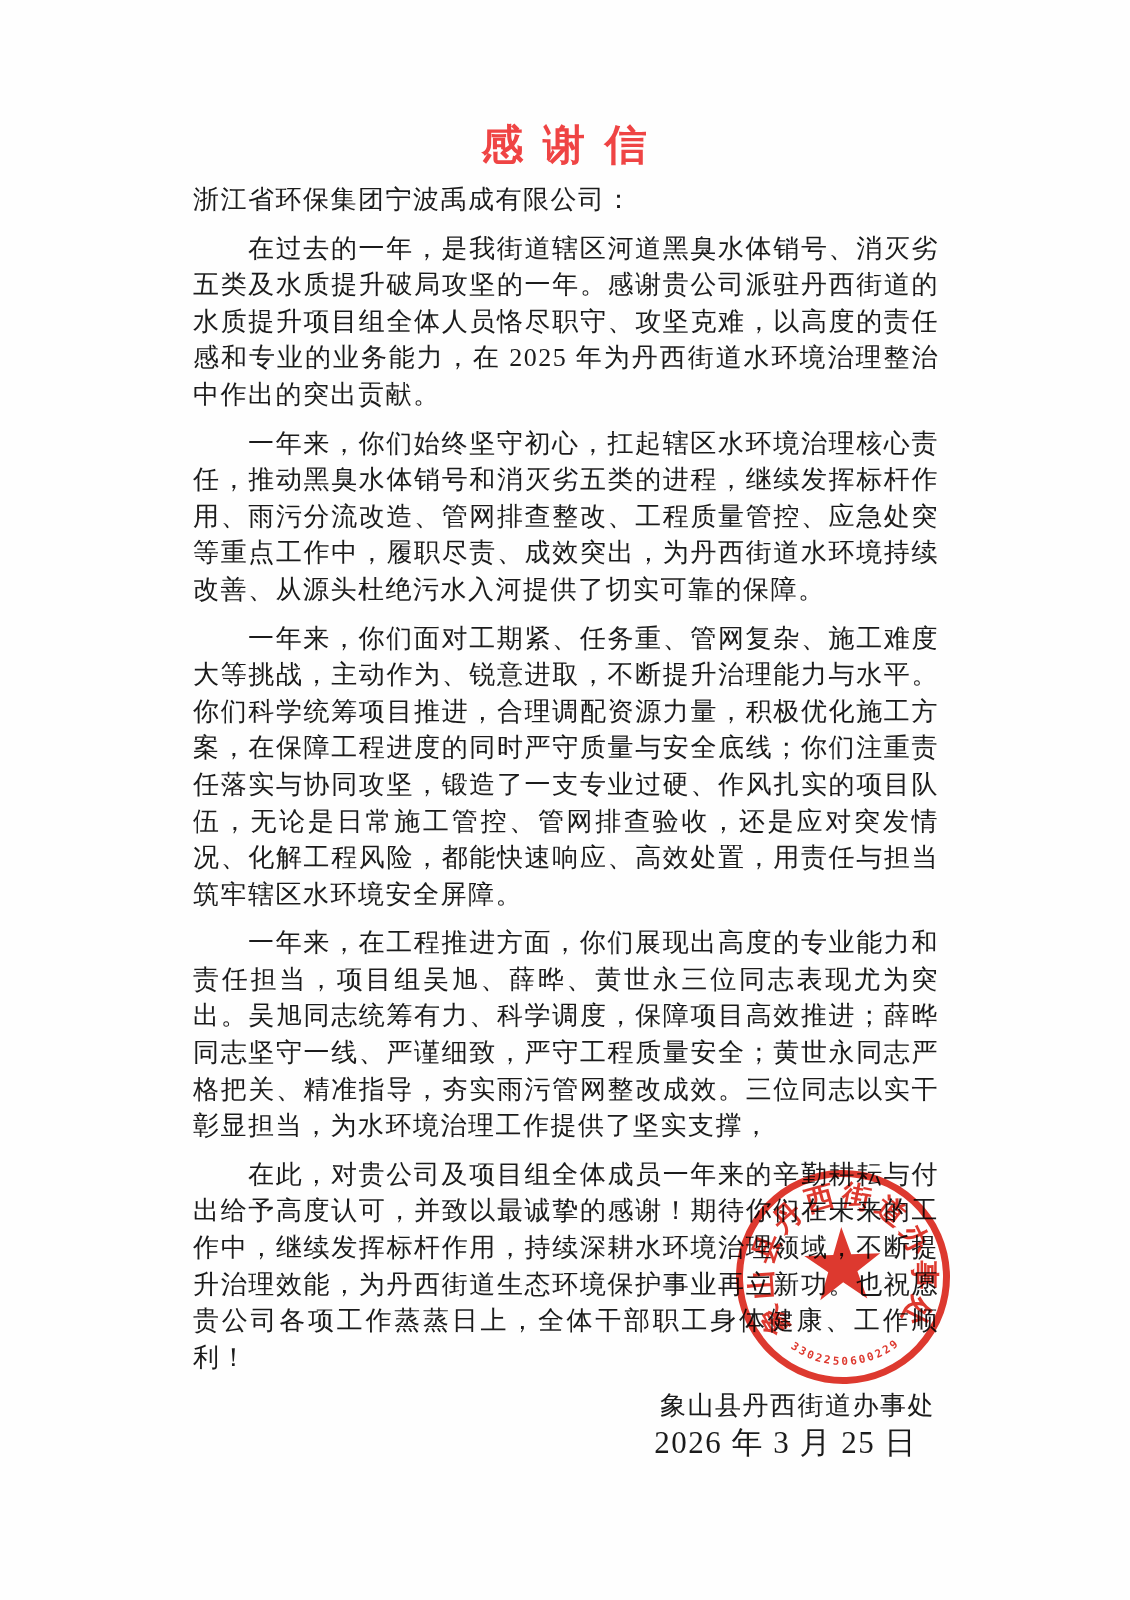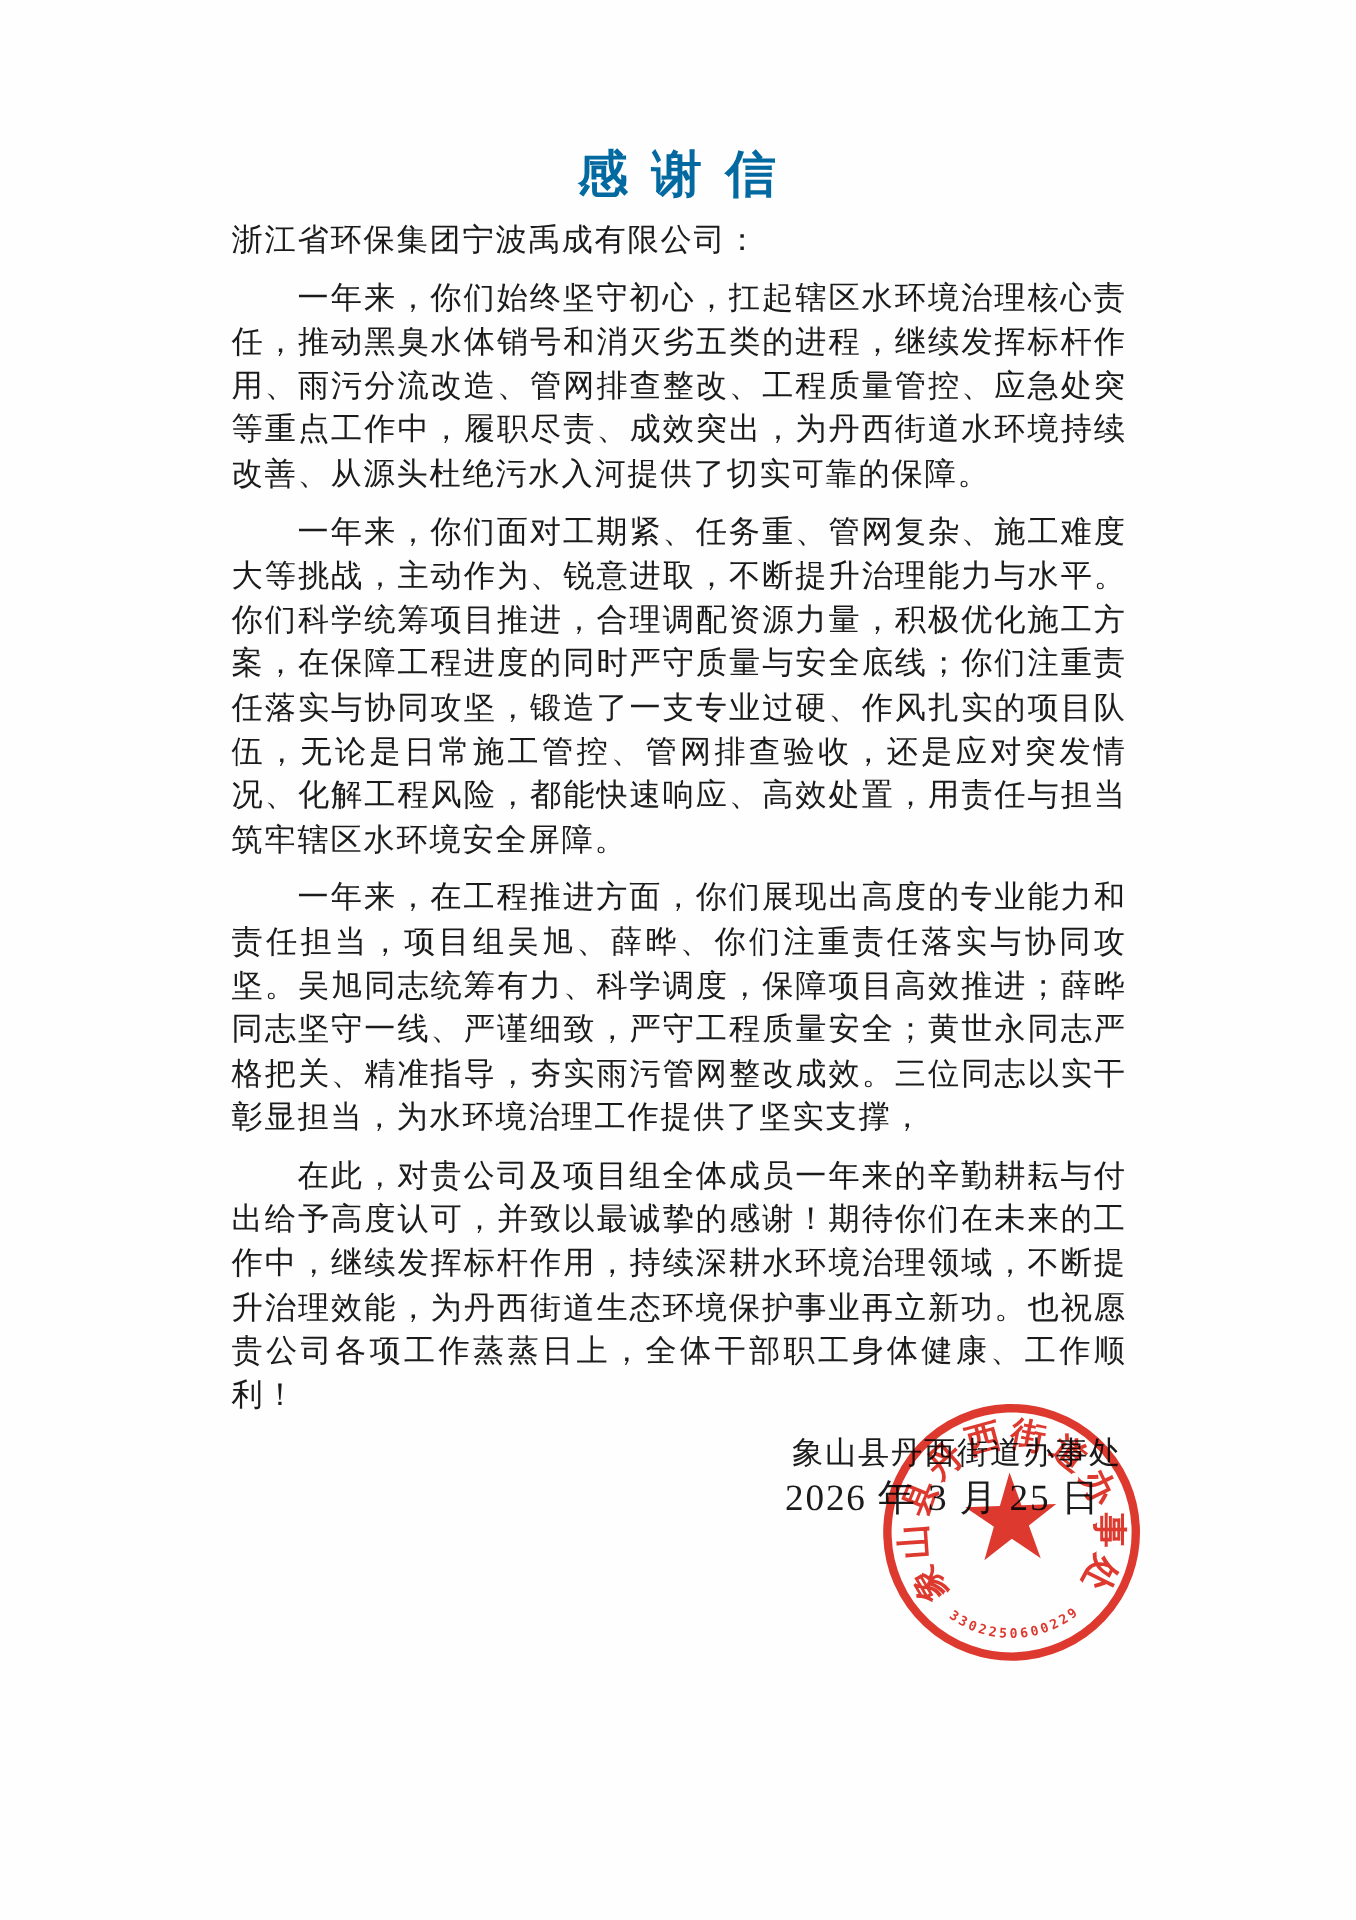--- a/index.html
+++ b/index.html
@@ -23,21 +23,21 @@
     width: 770px;
   }
   .title {
     margin: 0 0 12px 0;
     font-family: "Liberation Sans", "DejaVu Sans", sans-serif;
     font-weight: bold;
     font-size: 42px;
     line-height: 50px;
     letter-spacing: 4px;
     text-align: center;
-    color: #0369a1;
+    color: #ef4444;
   }
   .body-text p {
     margin: 12px;
     font-size: 26px;
     line-height: 36.6px;
     letter-spacing: 1.5px;
     text-align: justify;
     text-justify: inter-character;
   }
   .salutation { text-indent: 0; }
@@ -81,23 +81,24 @@
 </head>
 <body>
 
 <div class="page">
 
   <div class="letter">
     <h1 class="title">感  谢  信</h1>
 
     <div class="body-text">
       <p class="salutation">浙江省环保集团宁波禹成有限公司：</p>
+      <p class="para">在过去的一年，是我街道辖区河道黑臭水体销号、消灭劣五类及水质提升破局攻坚的一年。感谢贵公司派驻丹西街道的水质提升项目组全体人员恪尽职守、攻坚克难，以高度的责任感和专业的业务能力，在 2025 年为丹西街道水环境治理整治中作出的突出贡献。</p>
       <p class="para">一年来，你们始终坚守初心，扛起辖区水环境治理核心责任，推动黑臭水体销号和消灭劣五类的进程，继续发挥标杆作用、雨污分流改造、管网排查整改、工程质量管控、应急处突等重点工作中，履职尽责、成效突出，为丹西街道水环境持续改善、从源头杜绝污水入河提供了切实可靠的保障。</p>
       <p class="para">一年来，你们面对工期紧、任务重、管网复杂、施工难度大等挑战，主动作为、锐意进取，不断提升治理能力与水平。你们科学统筹项目推进，合理调配资源力量，积极优化施工方案，在保障工程进度的同时严守质量与安全底线；你们注重责任落实与协同攻坚，锻造了一支专业过硬、作风扎实的项目队伍，无论是日常施工管控、管网排查验收，还是应对突发情况、化解工程风险，都能快速响应、高效处置，用责任与担当筑牢辖区水环境安全屏障。</p>
-      <p class="para">一年来，在工程推进方面，你们展现出高度的专业能力和责任担当，项目组吴旭、薛晔、你们注重责任落实与协同攻坚。吴旭同志统筹有力、科学调度，保障项目高效推进；薛晔同志坚守一线、严谨细致，严守工程质量安全；黄世永同志严格把关、精准指导，夯实雨污管网整改成效。三位同志以实干彰显担当，为水环境治理工作提供了坚实支撑，</p>
+      <p class="para">一年来，在工程推进方面，你们展现出高度的专业能力和责任担当，项目组吴旭、薛晔、黄世永三位同志表现尤为突出。吴旭同志统筹有力、科学调度，保障项目高效推进；薛晔同志坚守一线、严谨细致，严守工程质量安全；黄世永同志严格把关、精准指导，夯实雨污管网整改成效。三位同志以实干彰显担当，为水环境治理工作提供了坚实支撑，</p>
       <p class="para">在此，对贵公司及项目组全体成员一年来的辛勤耕耘与付出给予高度认可，并致以最诚挚的感谢！期待你们在未来的工作中，继续发挥标杆作用，持续深耕水环境治理领域，不断提升治理效能，为丹西街道生态环境保护事业再立新功。也祝愿贵公司各项工作蒸蒸日上，全体干部职工身体健康、工作顺利！</p>
     </div>
 
     <div class="signature">象山县丹西街道办事处</div>
     <div class="date">2026 年 3 月 25 日</div>
   </div>
 
   <div class="stamp" style="color: rgb(220, 42, 31);">
     <svg viewBox="0 0 260 260" xmlns="http://www.w3.org/2000/svg" xmlns:xlink="http://www.w3.org/1999/xlink">
       <defs>

